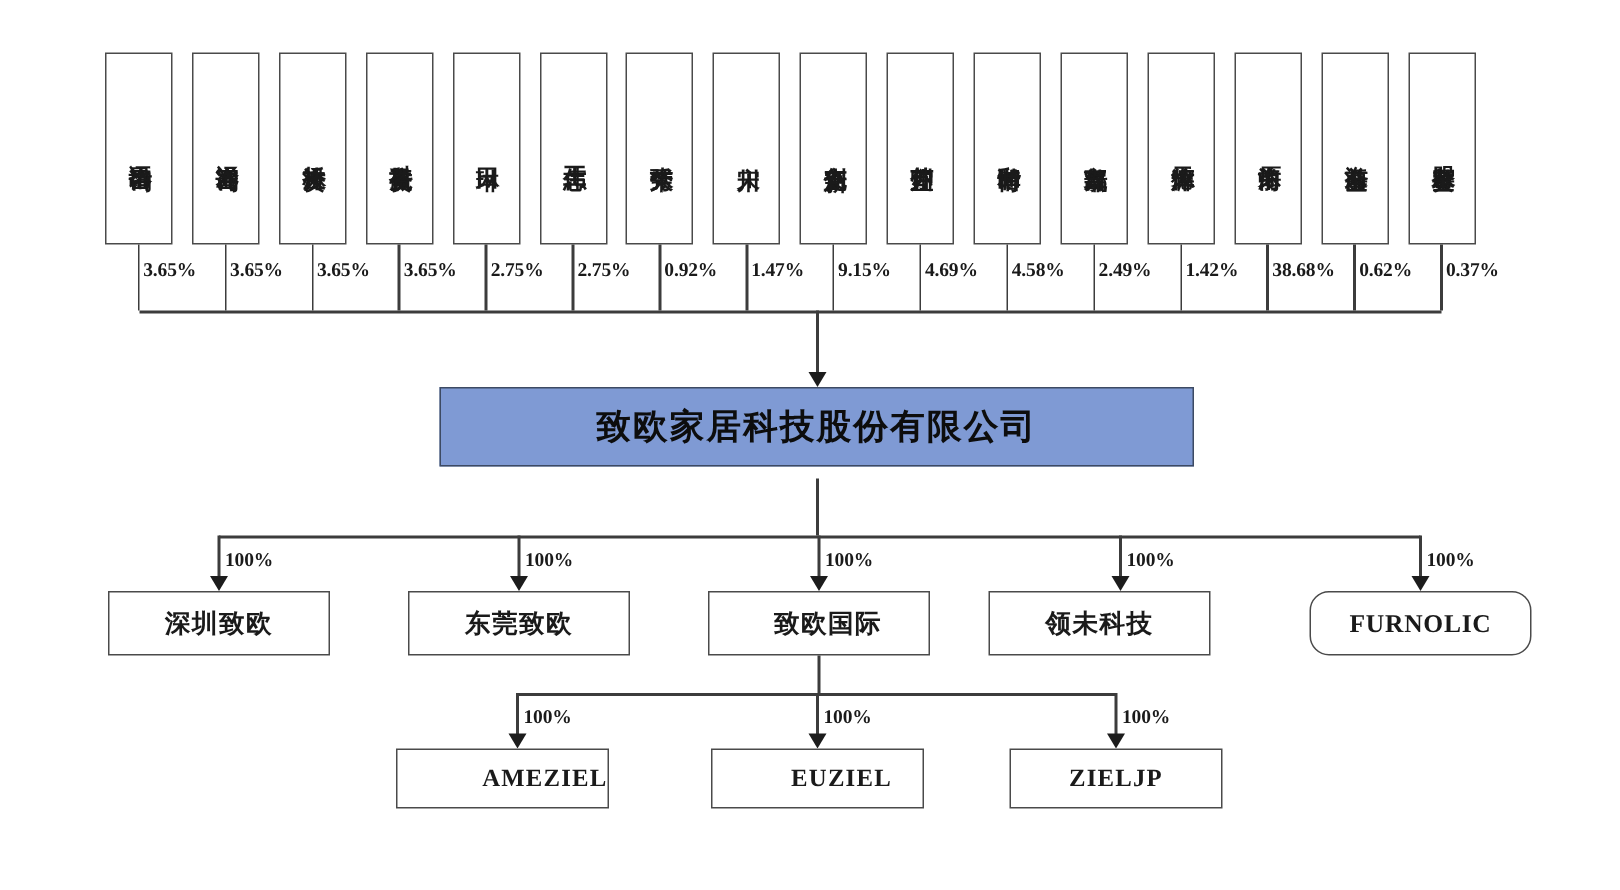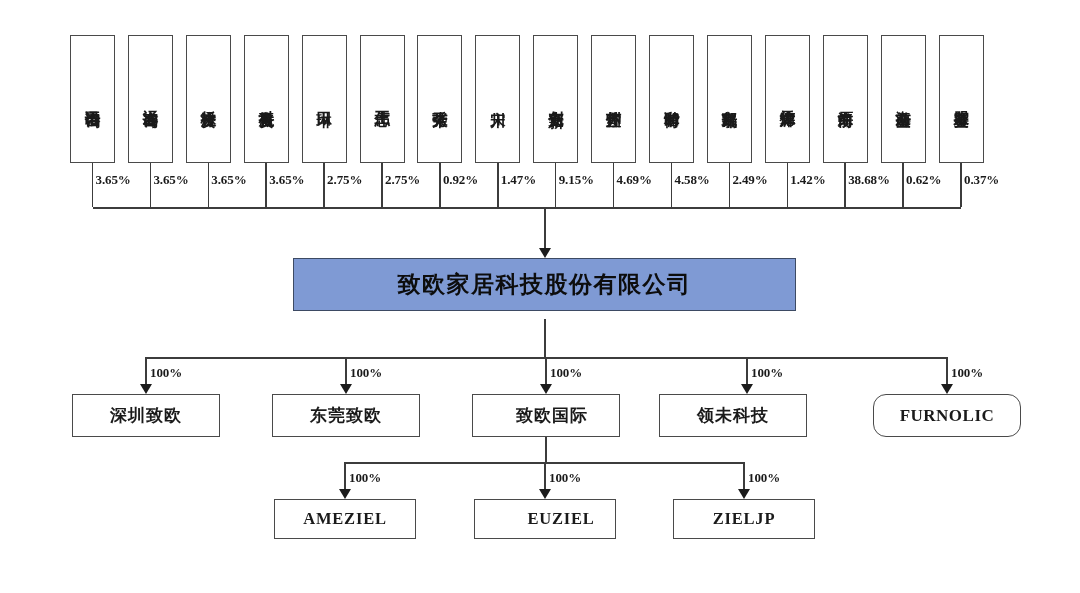--- a/index.html
+++ b/index.html
@@ -253,21 +253,21 @@
       <div class="pct" style="left: 349px; top: 470px;">100%</div>
       <div class="vline" style="left: 544.25px; top: 462px; height: 28px;"></div>
       <div class="arrow" style="left: 539px; top: 489px;"></div>
       <div class="pct" style="left: 549px; top: 470px;">100%</div>
       <div class="vline" style="left: 743.25px; top: 462px; height: 28px;"></div>
       <div class="arrow" style="left: 738px; top: 489px;"></div>
       <div class="pct" style="left: 748px; top: 470px;">100%</div>
     </div>
 
   <div id="sub-subsidiary-row">
-      <div class="box sub2-box" style="left: 274px;">
+      <div class="box sub2-box" style="left: 264px; justify-content: flex-end;">
         <span>AMEZIEL</span>
       </div>
       <div class="box sub2-box" style="left: 474px; padding-left: 32px;">
         <span>EUZIEL</span>
       </div>
       <div class="box sub2-box" style="left: 673px;">
         <span>ZIELJP</span>
       </div>
     </div>
 

